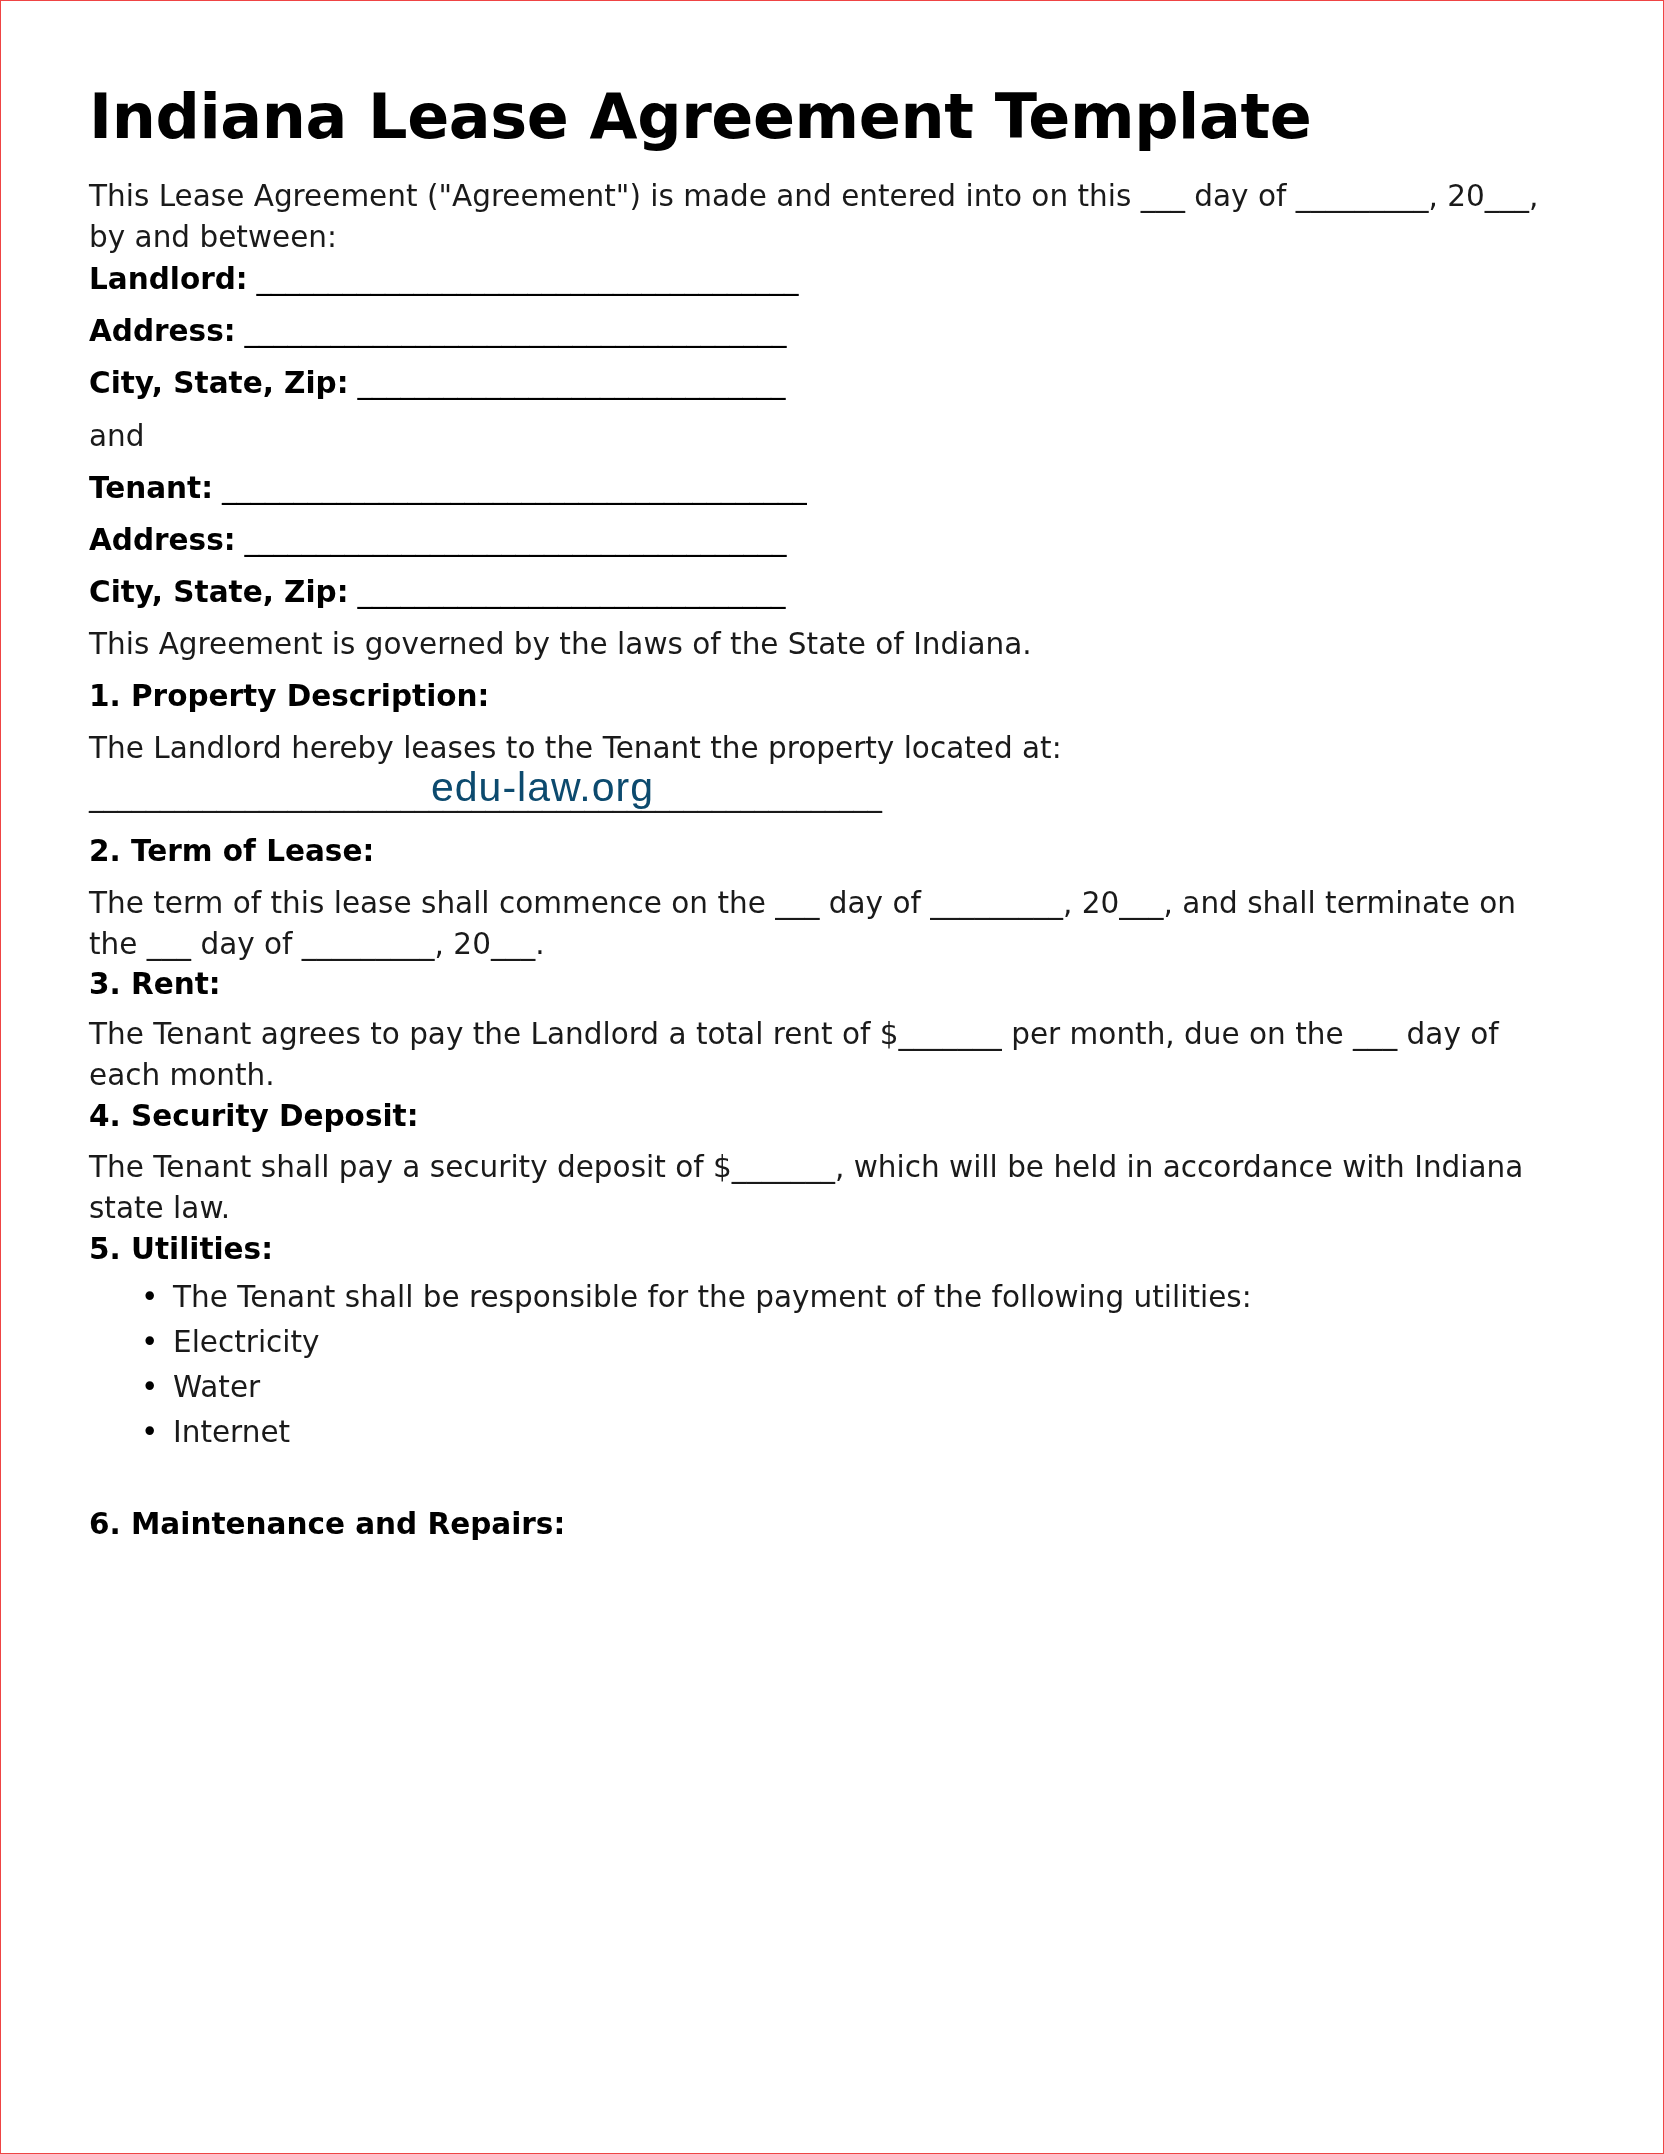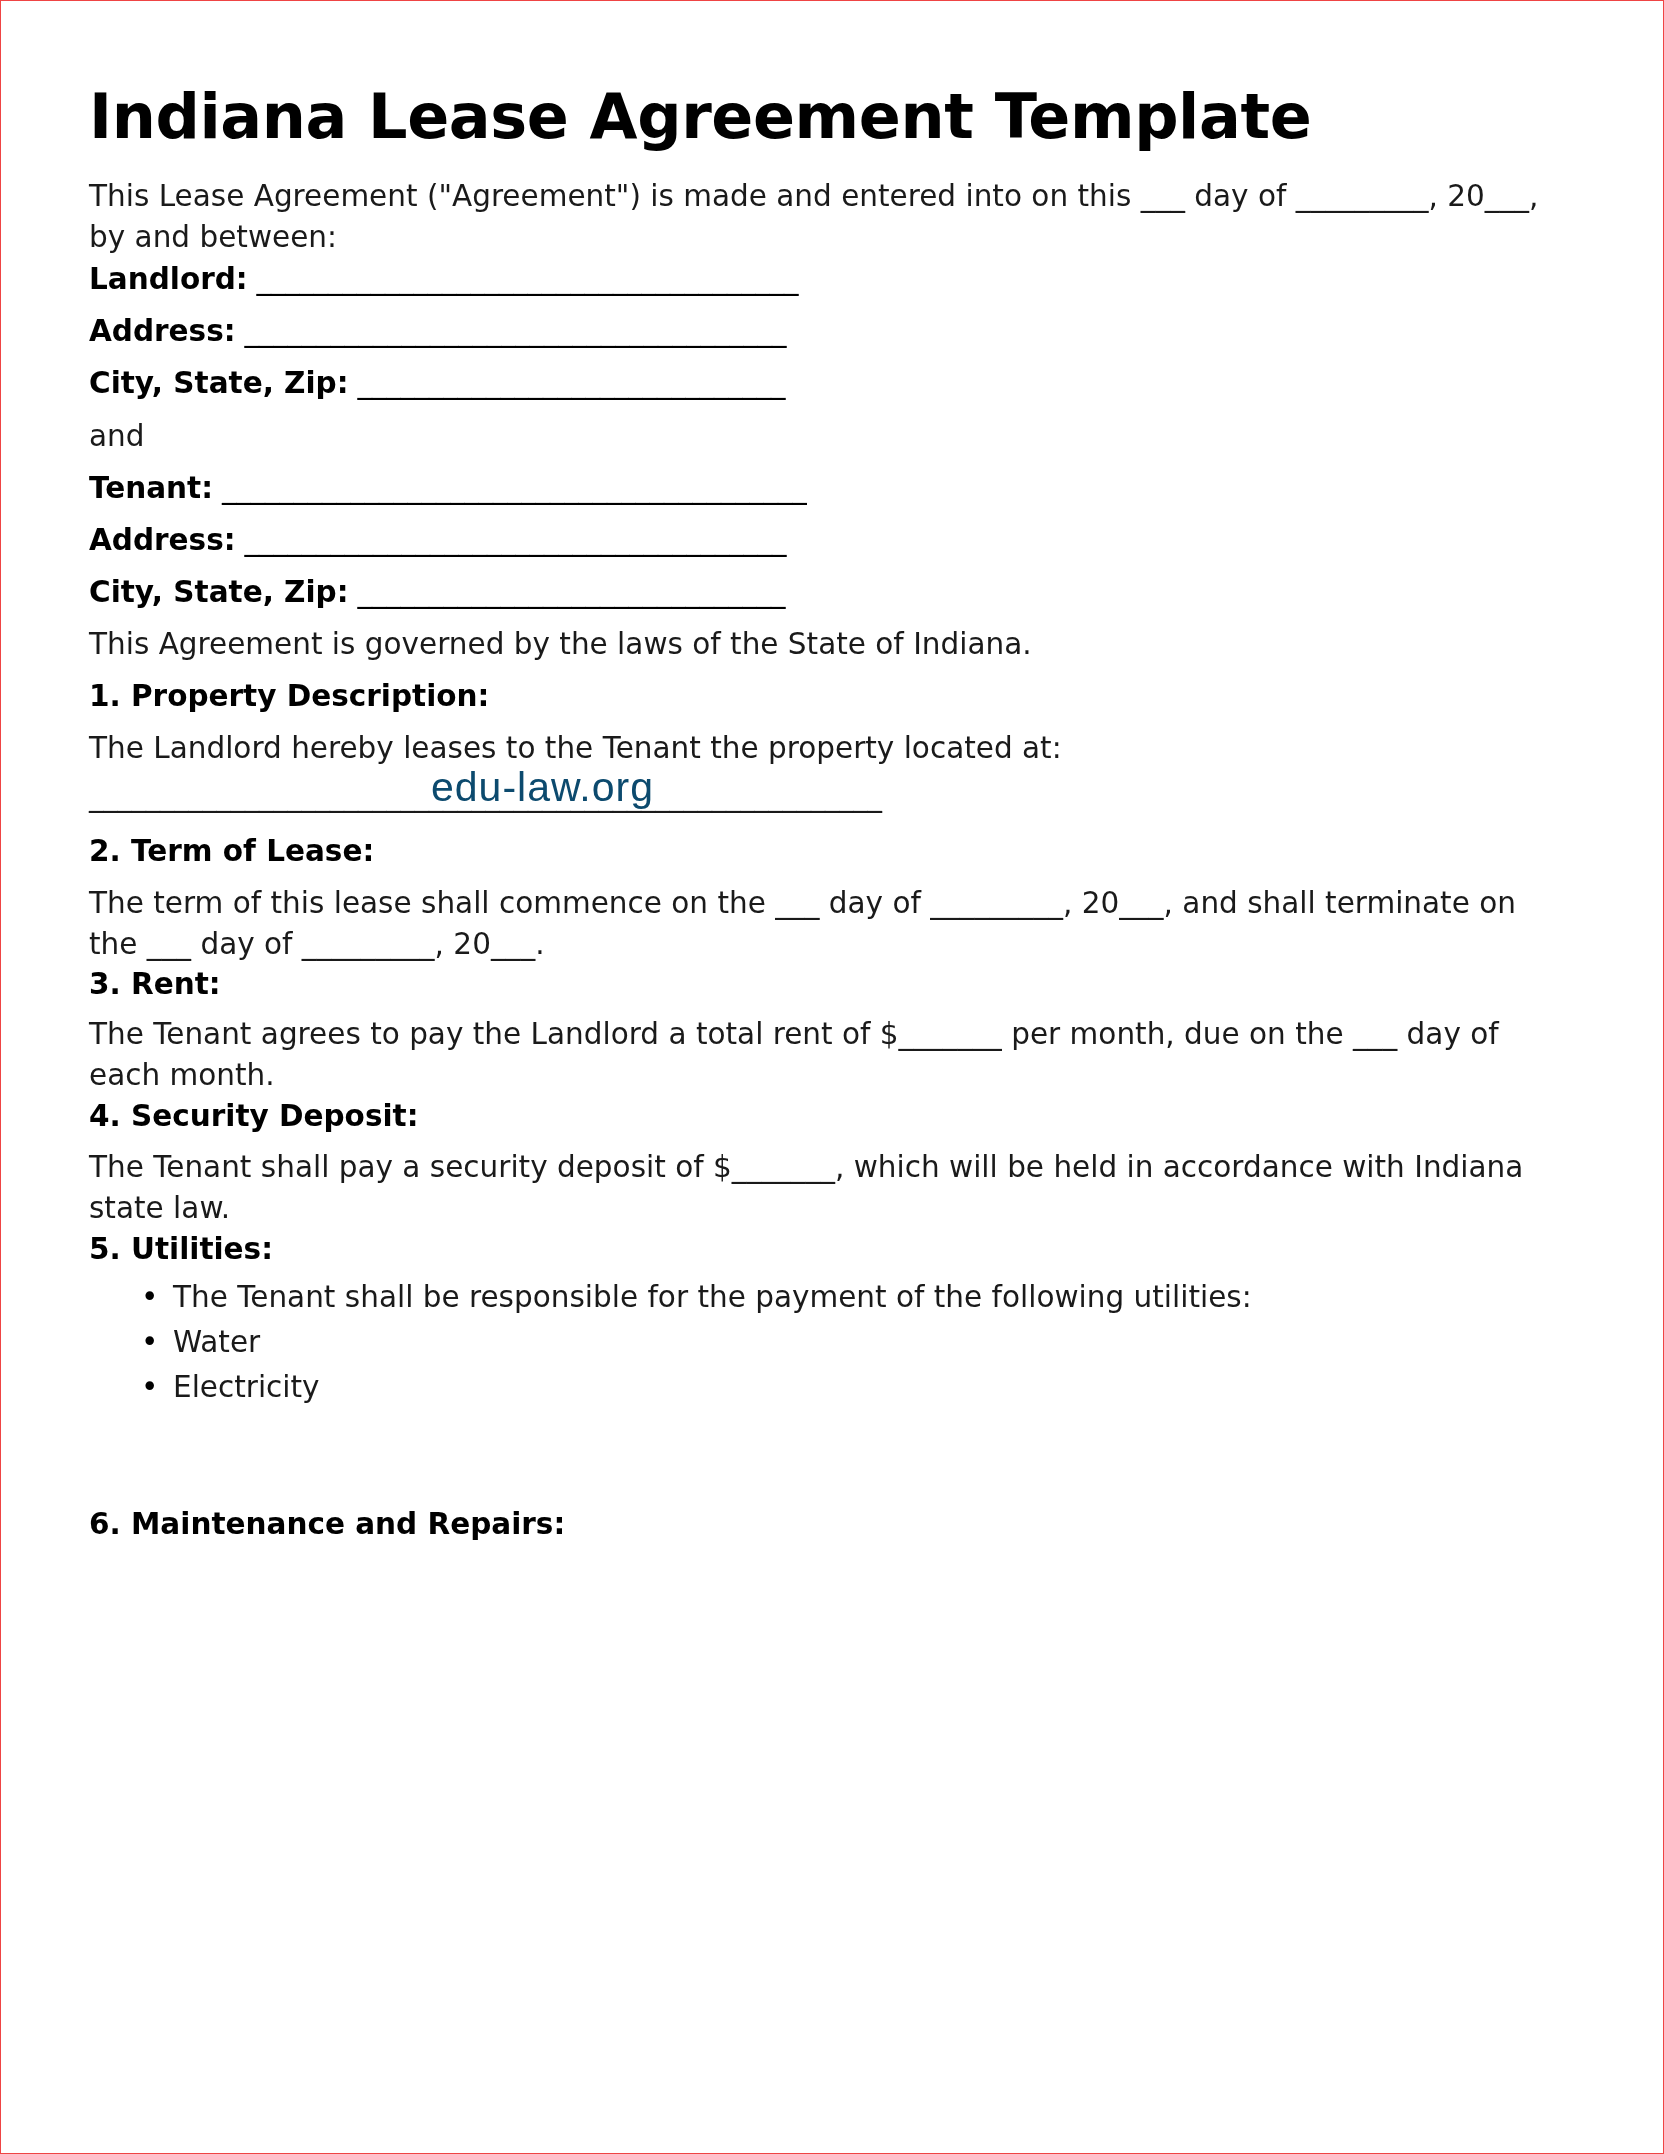--- a/index.html
+++ b/index.html
@@ -184,20 +184,21 @@
     <p class="para" style="top:1013px;">The Tenant agrees to pay the Landlord a total rent of $_______ per month, due on the ___ day of each month.</p>
 
     <h2 class="section" style="top:1095px;">4. Security Deposit:</h2>
 
     <p class="para" style="top:1146px;">The Tenant shall pay a security deposit of $_______, which will be held in accordance with Indiana state law.</p>
 
     <h2 class="section" style="top:1228px;">5. Utilities:</h2>
 
     <ul class="bullets" style="top:1276px;">
       <li>The Tenant shall be responsible for the payment of the following utilities:</li>
+      <li>Electricity</li>
       <li>Water</li>
-      <li>Electricity</li>
+      <li>Internet</li>
     </ul>
 
     <h2 class="section" style="top:1503px;">6. Maintenance and Repairs:</h2>
 
   </div>
 </div>
 
 </body></html>

